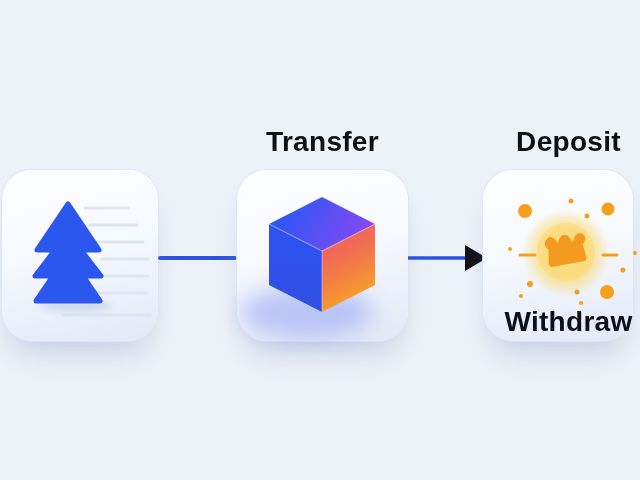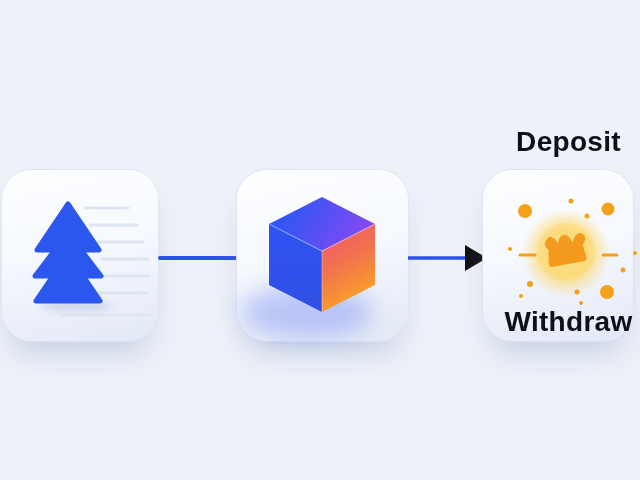--- a/index.html
+++ b/index.html
@@ -45,20 +45,21 @@
   .connector-arrow{
     position:absolute;
     left:404px;top:240px;
   }
 </style>
 </head>
 <body>
 
 <div class="canvas">
 
+  <div class="diagram-label label-transfer">Transfer</div>
   <div class="diagram-label label-deposit">Deposit</div>
 
   <div class="card card-source">
     <svg width="156" height="171" viewBox="0 0 156 171">
       <defs>
         <filter id="softBlur" x="-50%" y="-50%" width="200%" height="200%">
           <feGaussianBlur stdDeviation="3"></feGaussianBlur>
         </filter>
       </defs>
       <g stroke-width="3" stroke-linecap="round" stroke="#DEE5F2">

